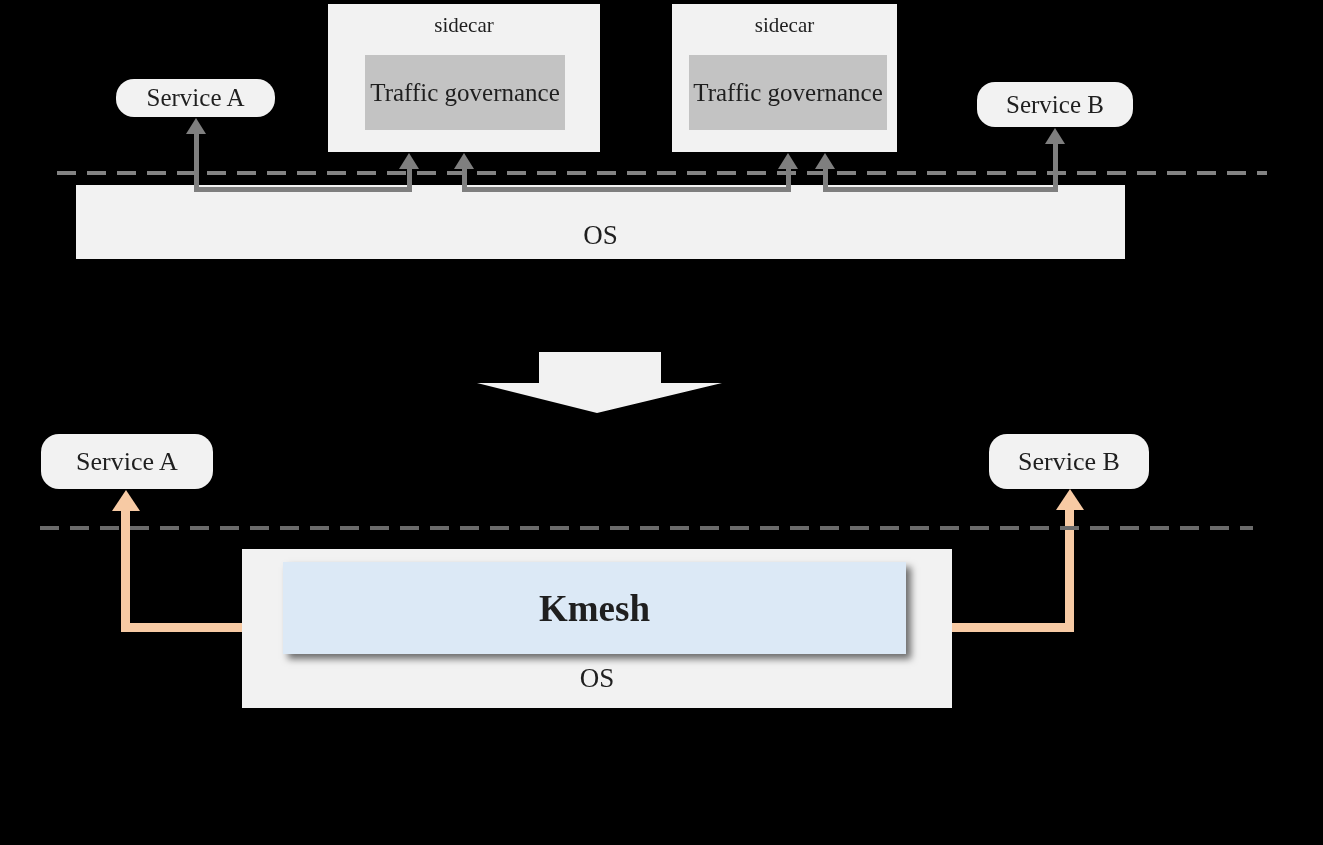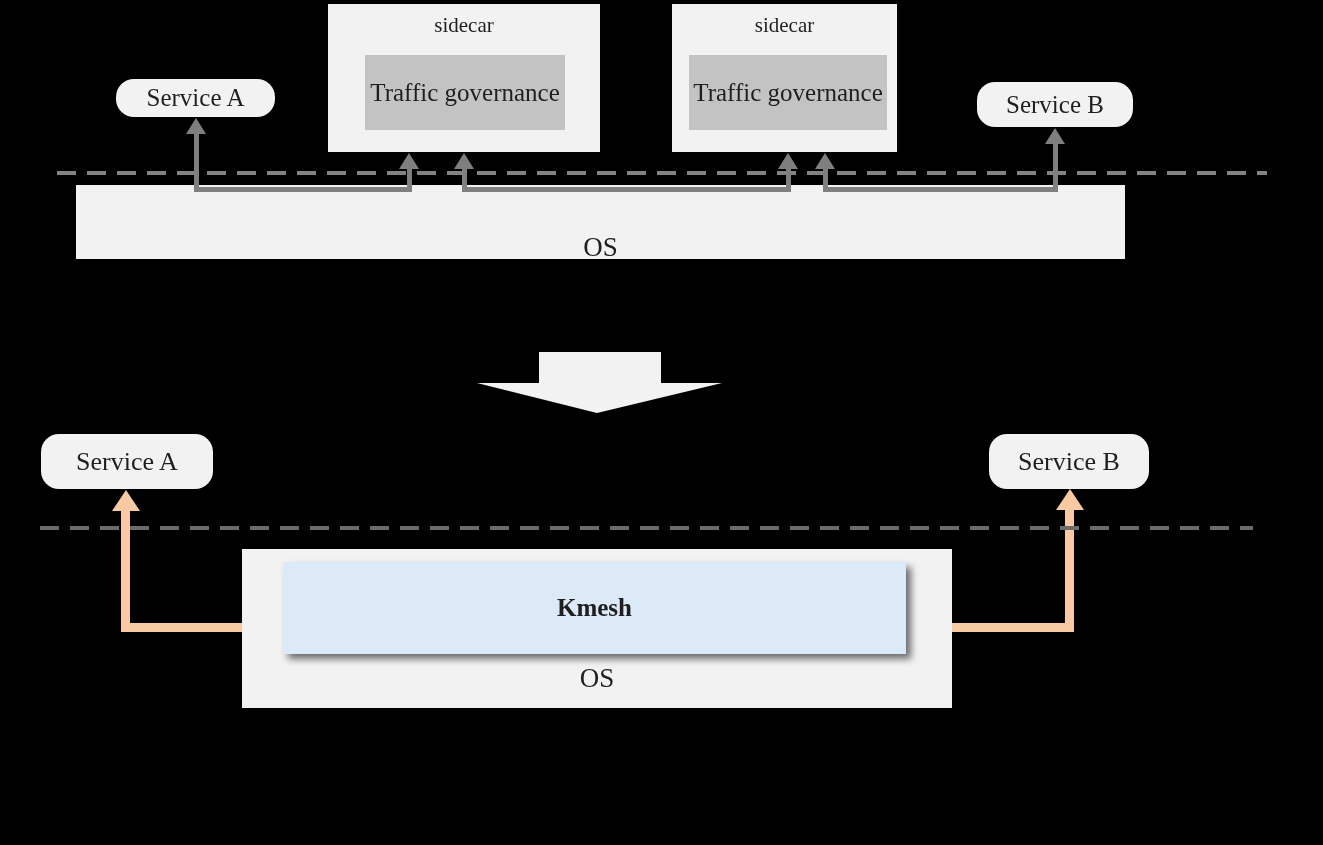--- a/index.html
+++ b/index.html
@@ -39,21 +39,20 @@
   }
   .dashed.bottom{
     z-index:4;
     background:repeating-linear-gradient(90deg,
       var(--dash_bottom,#6b6b6b) 0 19px, transparent 19px 30px);
   }
   .os-bar{background:var(--box_bg,#f2f2f2);z-index:1;}
   .os-text{
     position:absolute;left:0;right:0;text-align:center;
     font-size:27px;
-    margin-top:12px;
   }
   
   .gline{background:var(--line_gray,#7f7f7f);z-index:3;}
   .ghead{
     width:0;height:0;z-index:3;
     border-left:10px solid transparent;
     border-right:10px solid transparent;
     border-bottom:16px solid var(--line_gray,#7f7f7f);
   }
   
@@ -67,21 +66,21 @@
   .big-arrow{
     left:477px;top:352px;width:245px;height:61px;
     background:var(--box_bg,#f2f2f2);z-index:1;
     clip-path:polygon(62px 0,184px 0,184px 31px,245px 31px,120px 61px,0 31px,62px 31px);
   }
   .kmesh{
     position:absolute;left:41px;top:13px;width:623px;height:92px;
     background:var(--kmesh_blue,#dce9f6);
     box-shadow:5px 5px 7px rgba(0,0,0,0.55);
     display:flex;align-items:center;justify-content:center;
-    font-size:25px;font-weight:bold;
+    font-size:37px;font-weight:bold;
   }
 </style>
 </head>
 <body>
 
 <div id="canvas">
 
   <div class="abs box label" style="left:116px;top:79px;width:159px;height:38px;z-index:2;">
     <span>Service A</span>
   </div>

